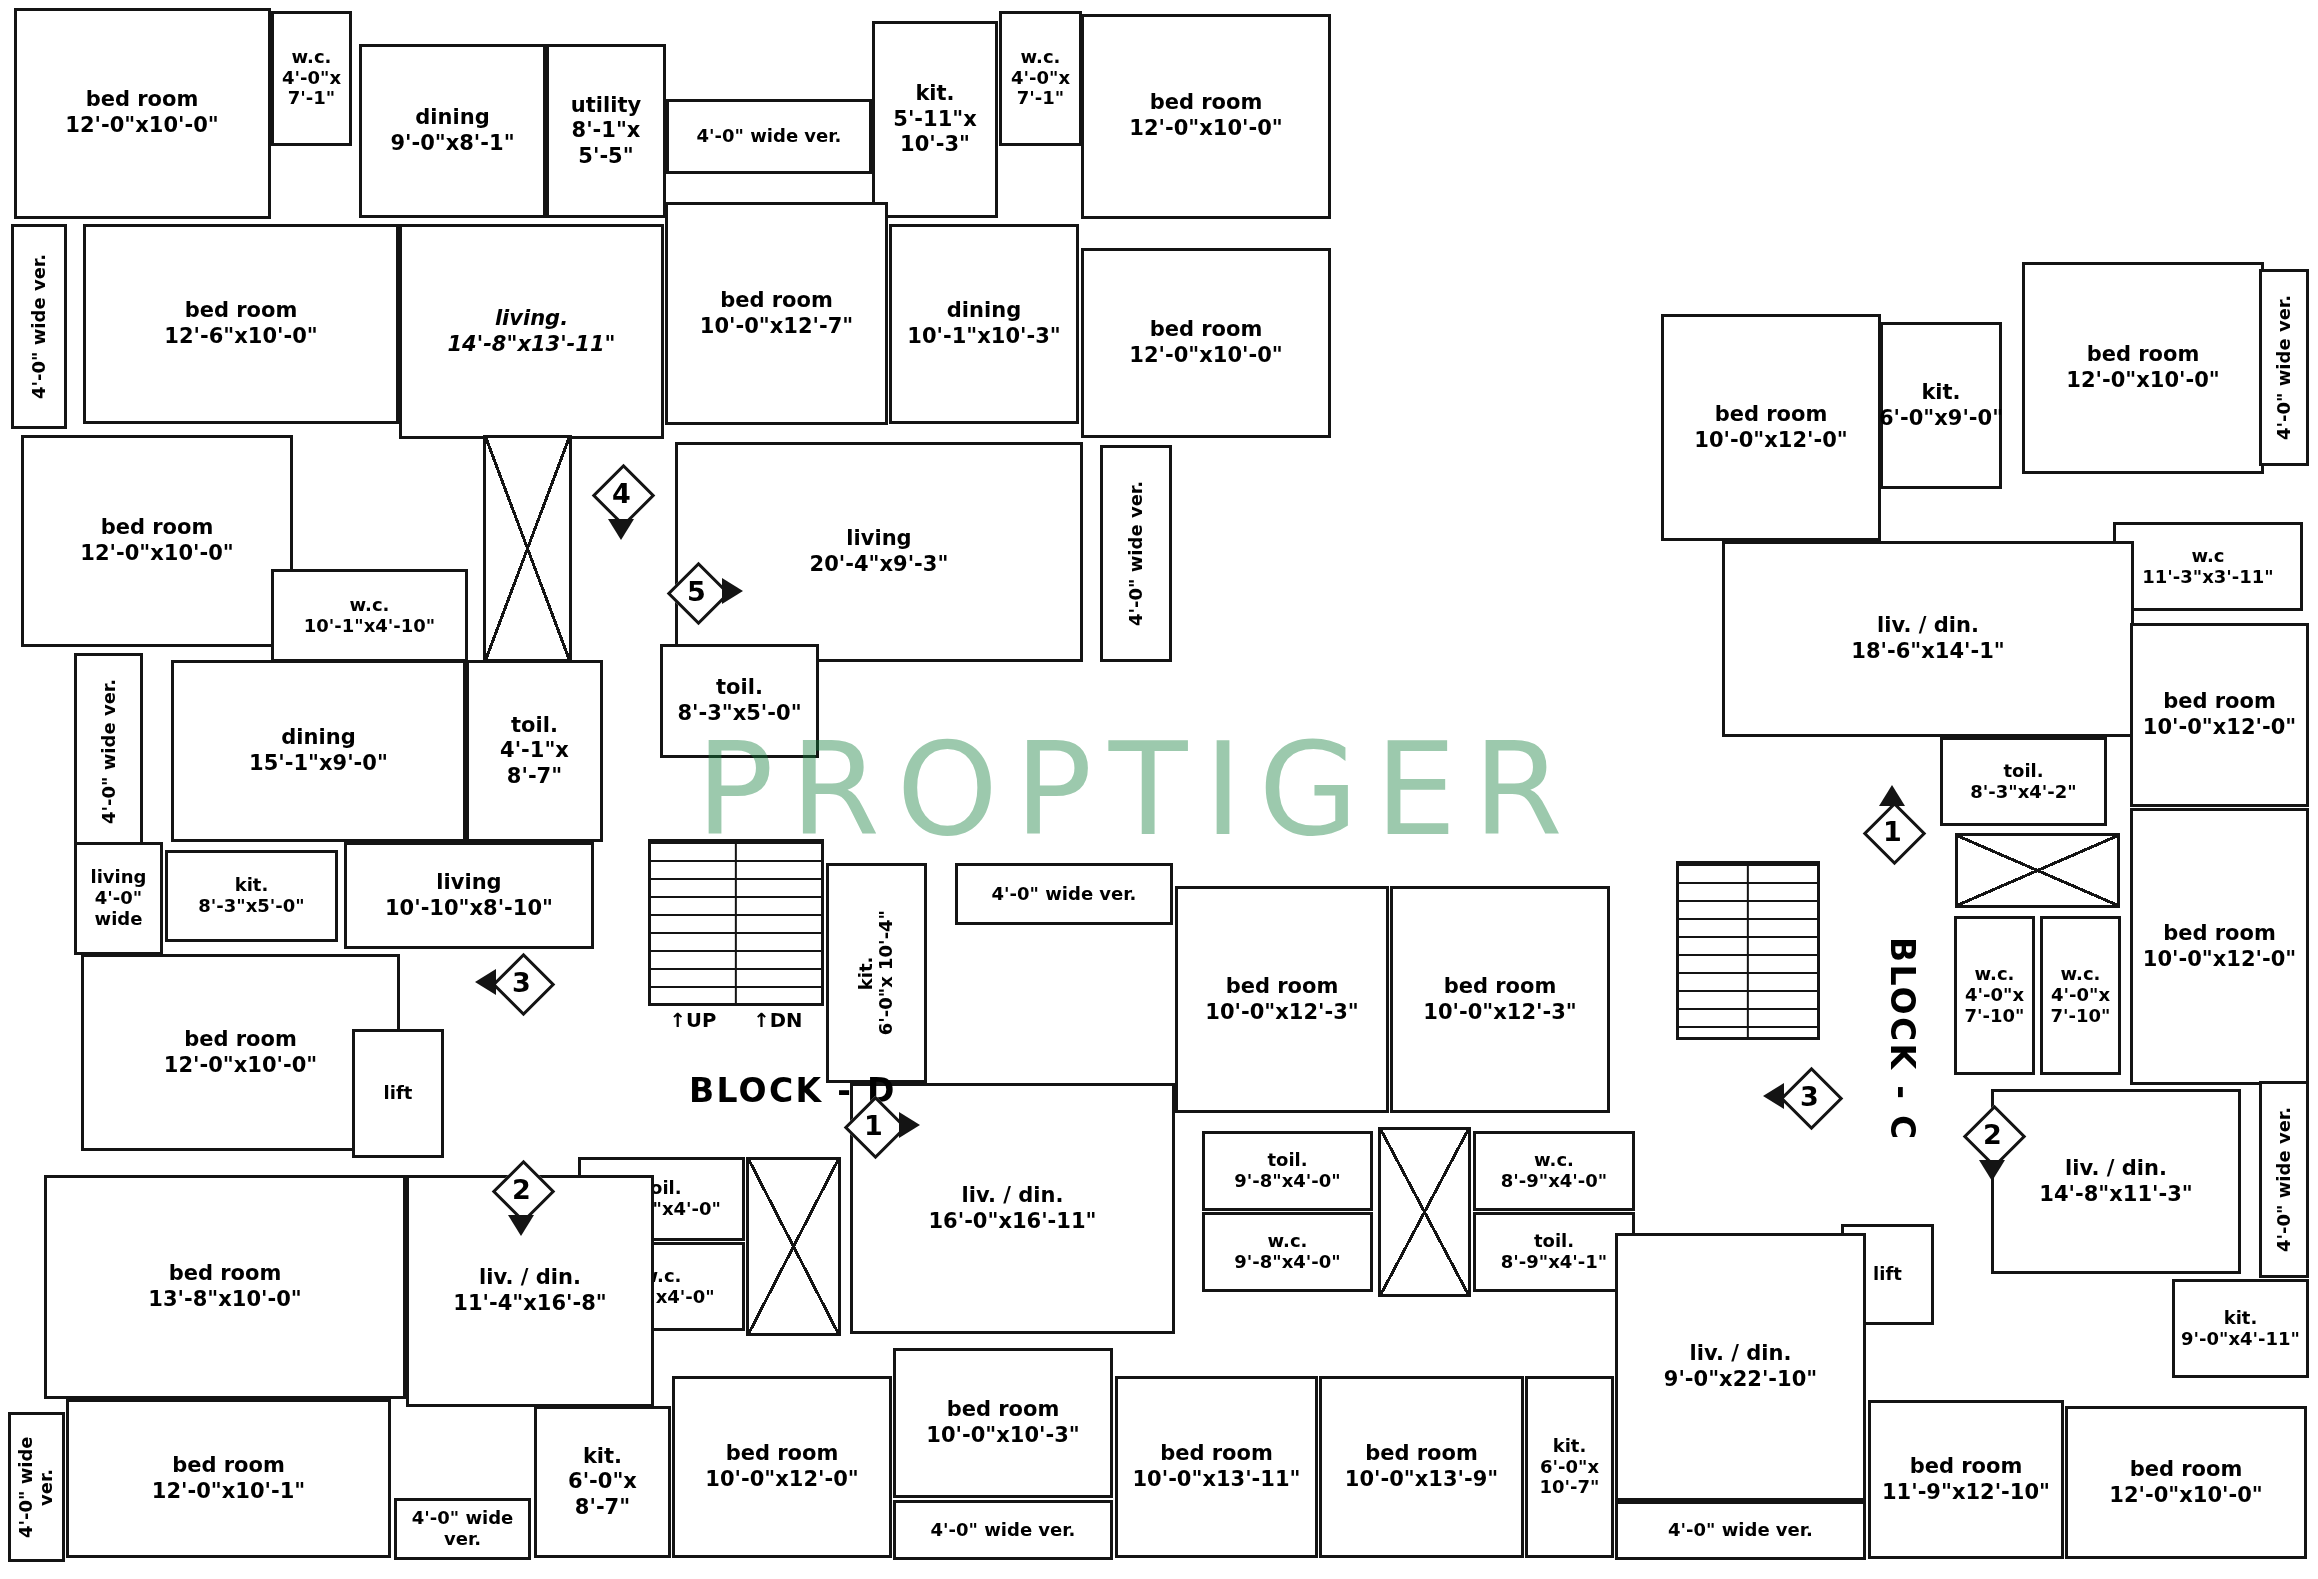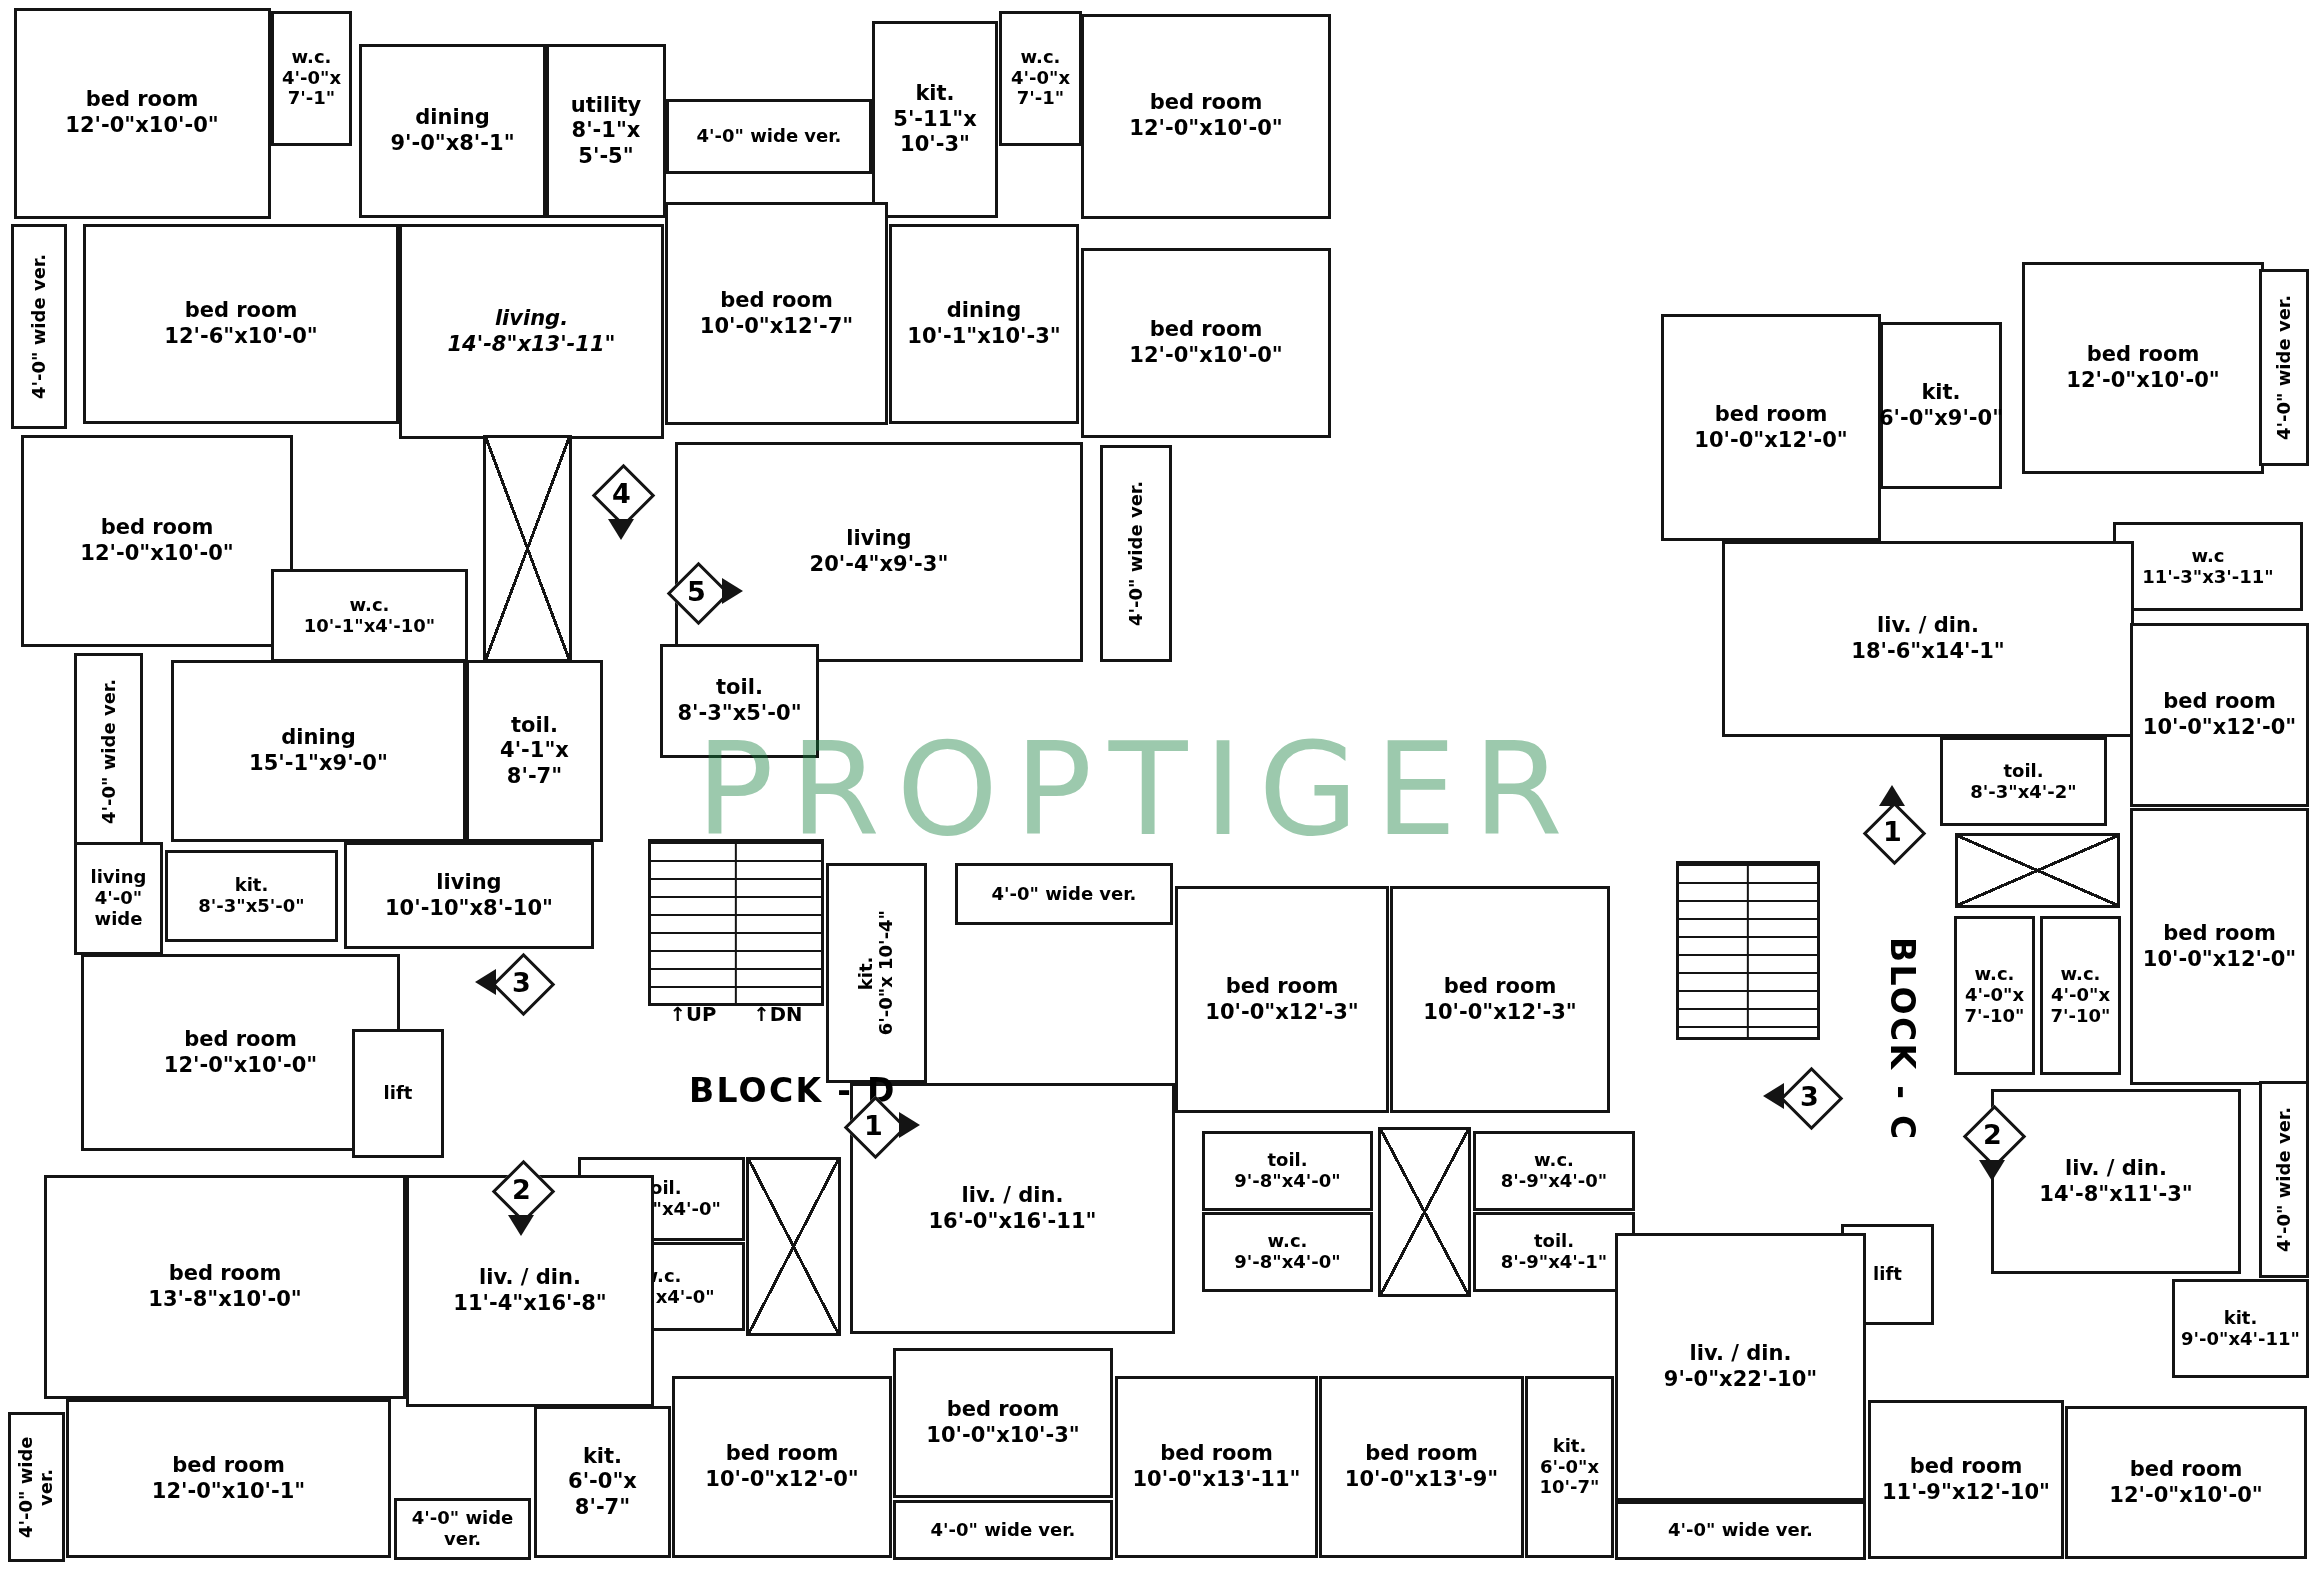--- a/index.html
+++ b/index.html
@@ -22,21 +22,21 @@
       linear-gradient(to top right,  transparent calc(50% - 1.5px), #141414 calc(50% - 1.5px), #141414 calc(50% + 1.5px), transparent calc(50% + 1.5px)),
       linear-gradient(to bottom right,transparent calc(50% - 1.5px), #141414 calc(50% - 1.5px), #141414 calc(50% + 1.5px), transparent calc(50% + 1.5px));
   }
   .stairs{
     position:absolute;border:3px solid #141414;box-sizing:border-box;background-color:#fff;
     background-image:repeating-linear-gradient(to bottom,#141414 0 2.3px,transparent 2.3px 18px);
   }
   .stairs .mid{position:absolute;left:50%;top:0;bottom:0;width:2.3px;background:#141414;transform:translateX(-50%);}
   .stair-labels{
     position:absolute;top:100%;left:0;right:0;display:flex;justify-content:space-around;
-    font-weight:bold;font-size:19.6px;
+    font-weight:bold;font-size:19.6px;padding-top:6px;
   }
   .stair-labels span::before{content:"\2191 ";font-weight:bold;}
   .marker{position:absolute;width:57px;height:57px;z-index:20;}
   .marker .dia{position:absolute;left:7.5px;top:7.5px;width:39px;height:39px;border:3px solid #141414;background:#fff;transform:rotate(45deg);}
   .marker .num{position:absolute;inset:0;display:flex;align-items:center;justify-content:center;font-size:27px;font-weight:bold;}
   .tail{position:absolute;width:0;height:0;}
   .tail-right{left:54px;top:15px;border-top:13.5px solid transparent;border-bottom:13.5px solid transparent;border-left:21px solid #141414;}
   .tail-left{right:54px;top:15px;border-top:13.5px solid transparent;border-bottom:13.5px solid transparent;border-right:21px solid #141414;}
   .tail-down{top:54px;left:15px;border-left:13.5px solid transparent;border-right:13.5px solid transparent;border-top:21px solid #141414;}
   .tail-up{bottom:54px;left:15px;border-left:13.5px solid transparent;border-right:13.5px solid transparent;border-bottom:21px solid #141414;}

